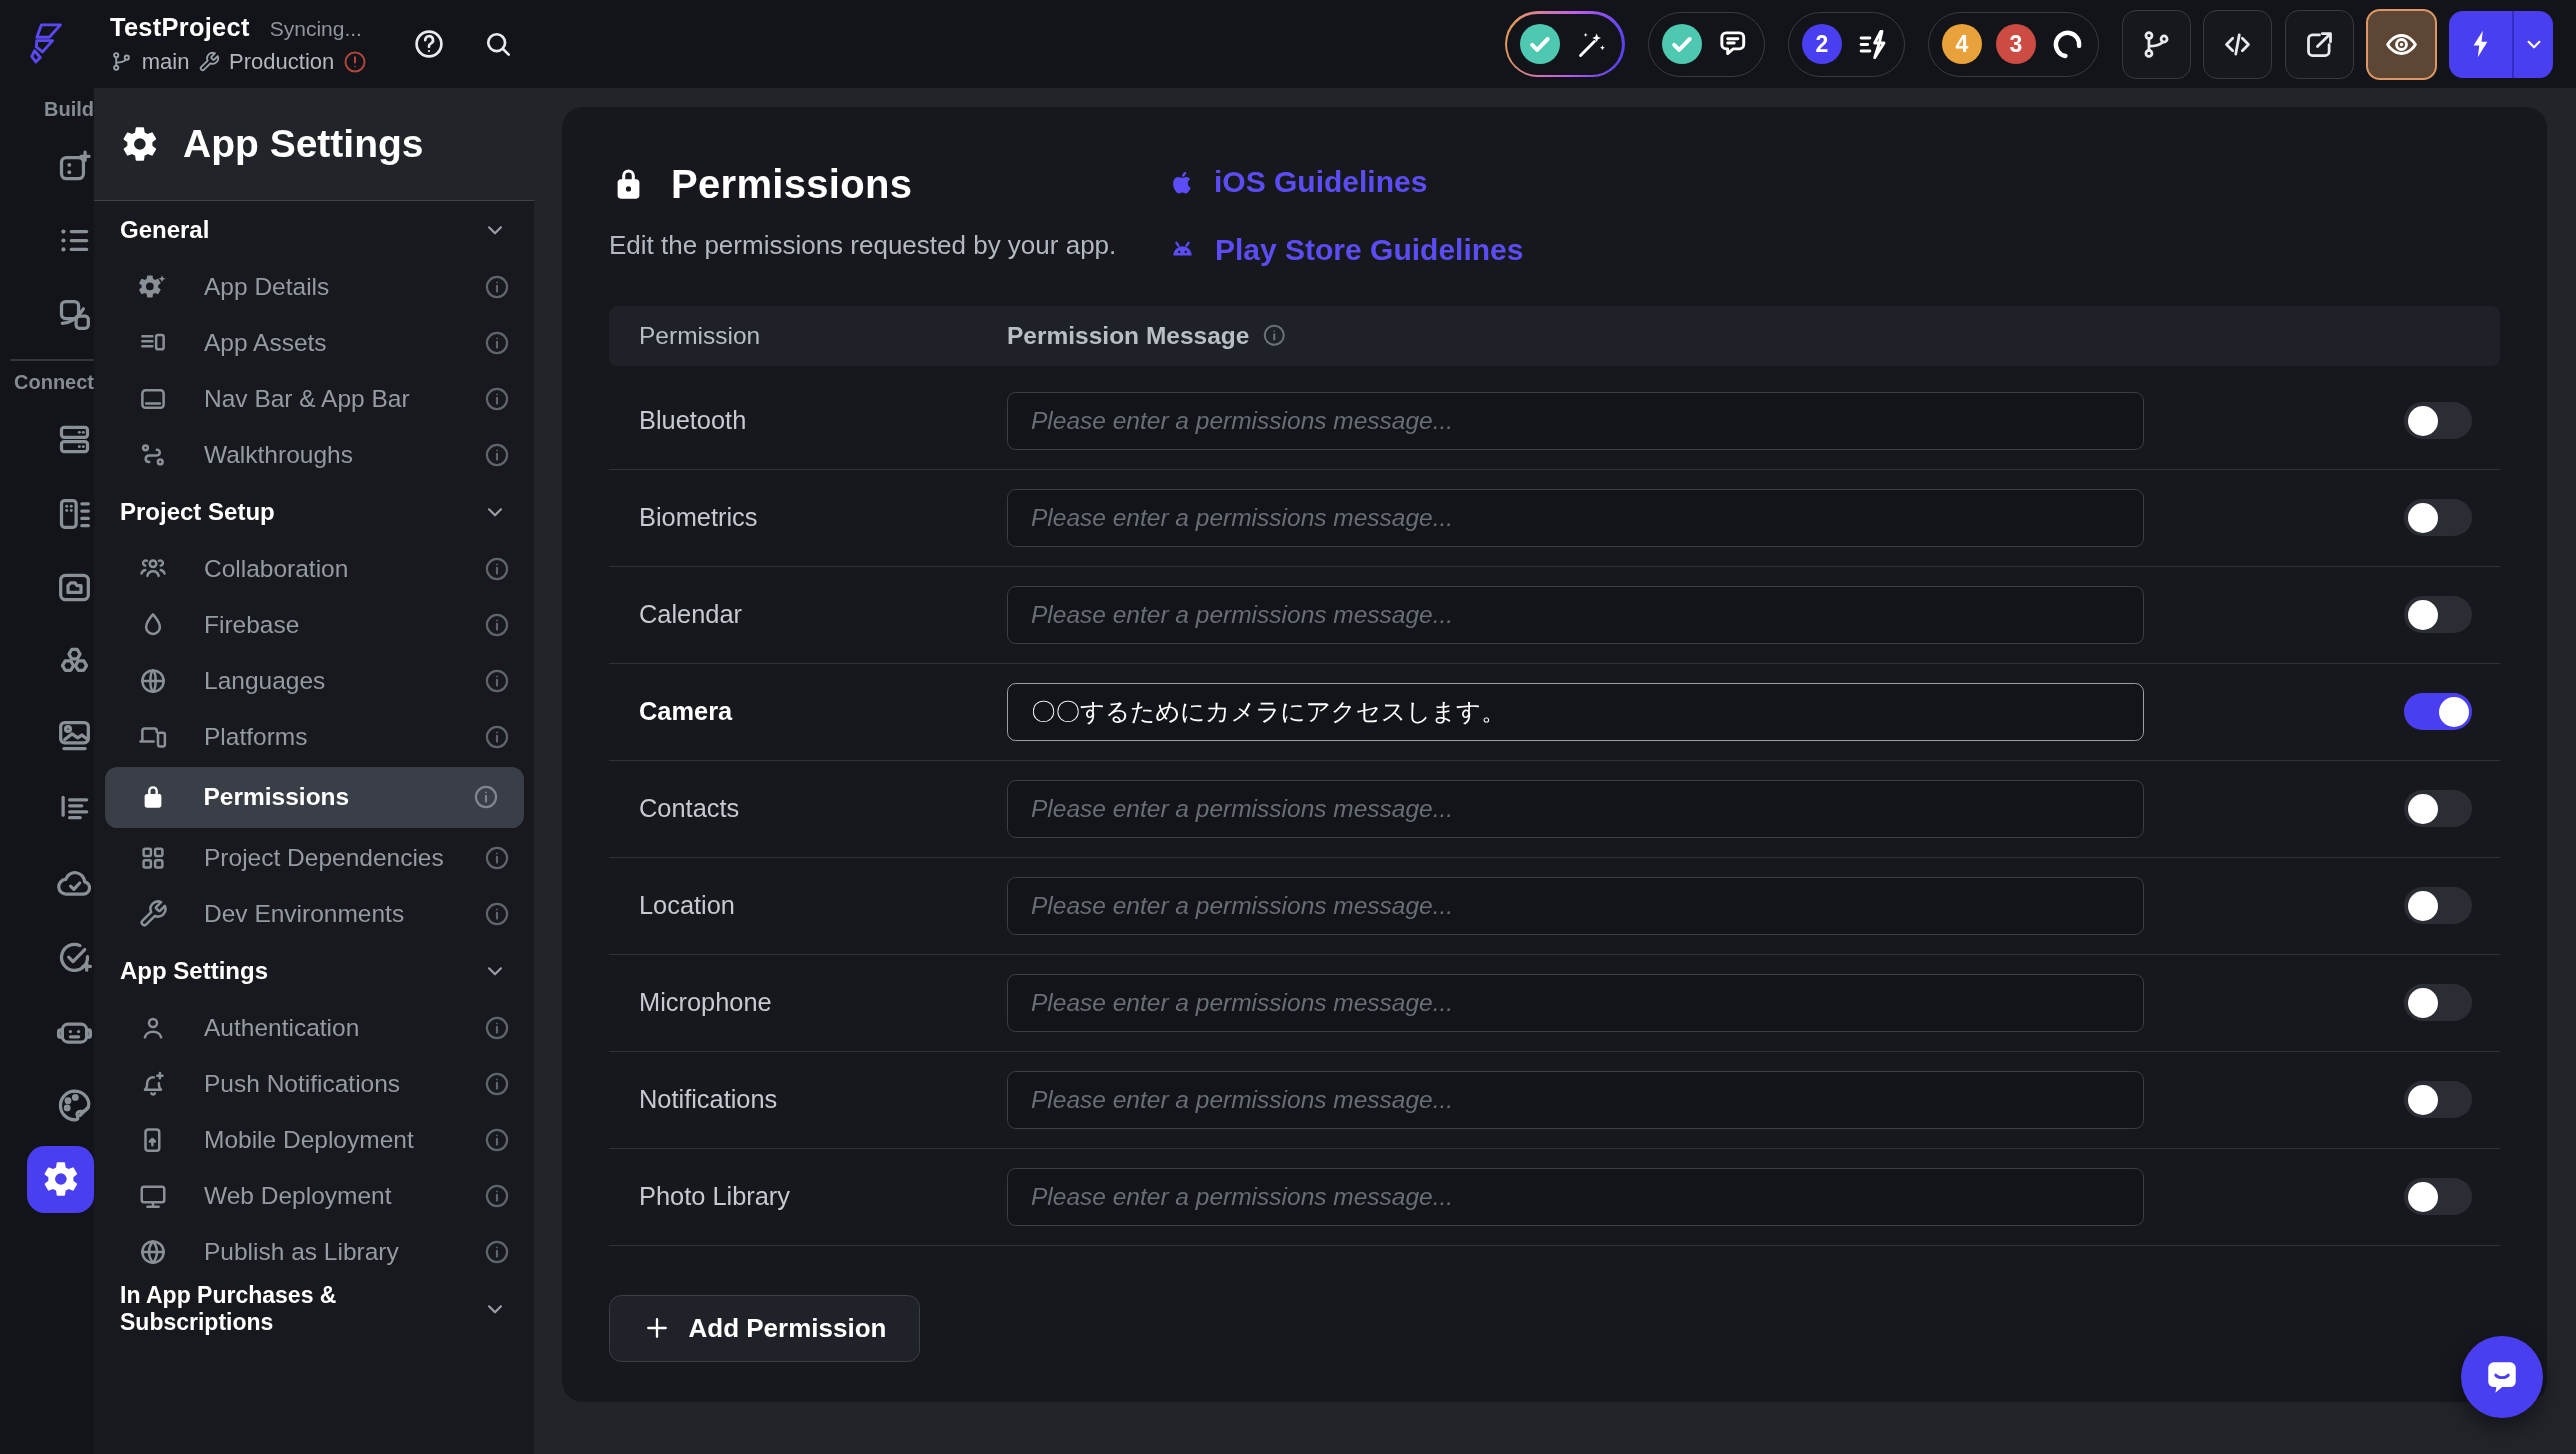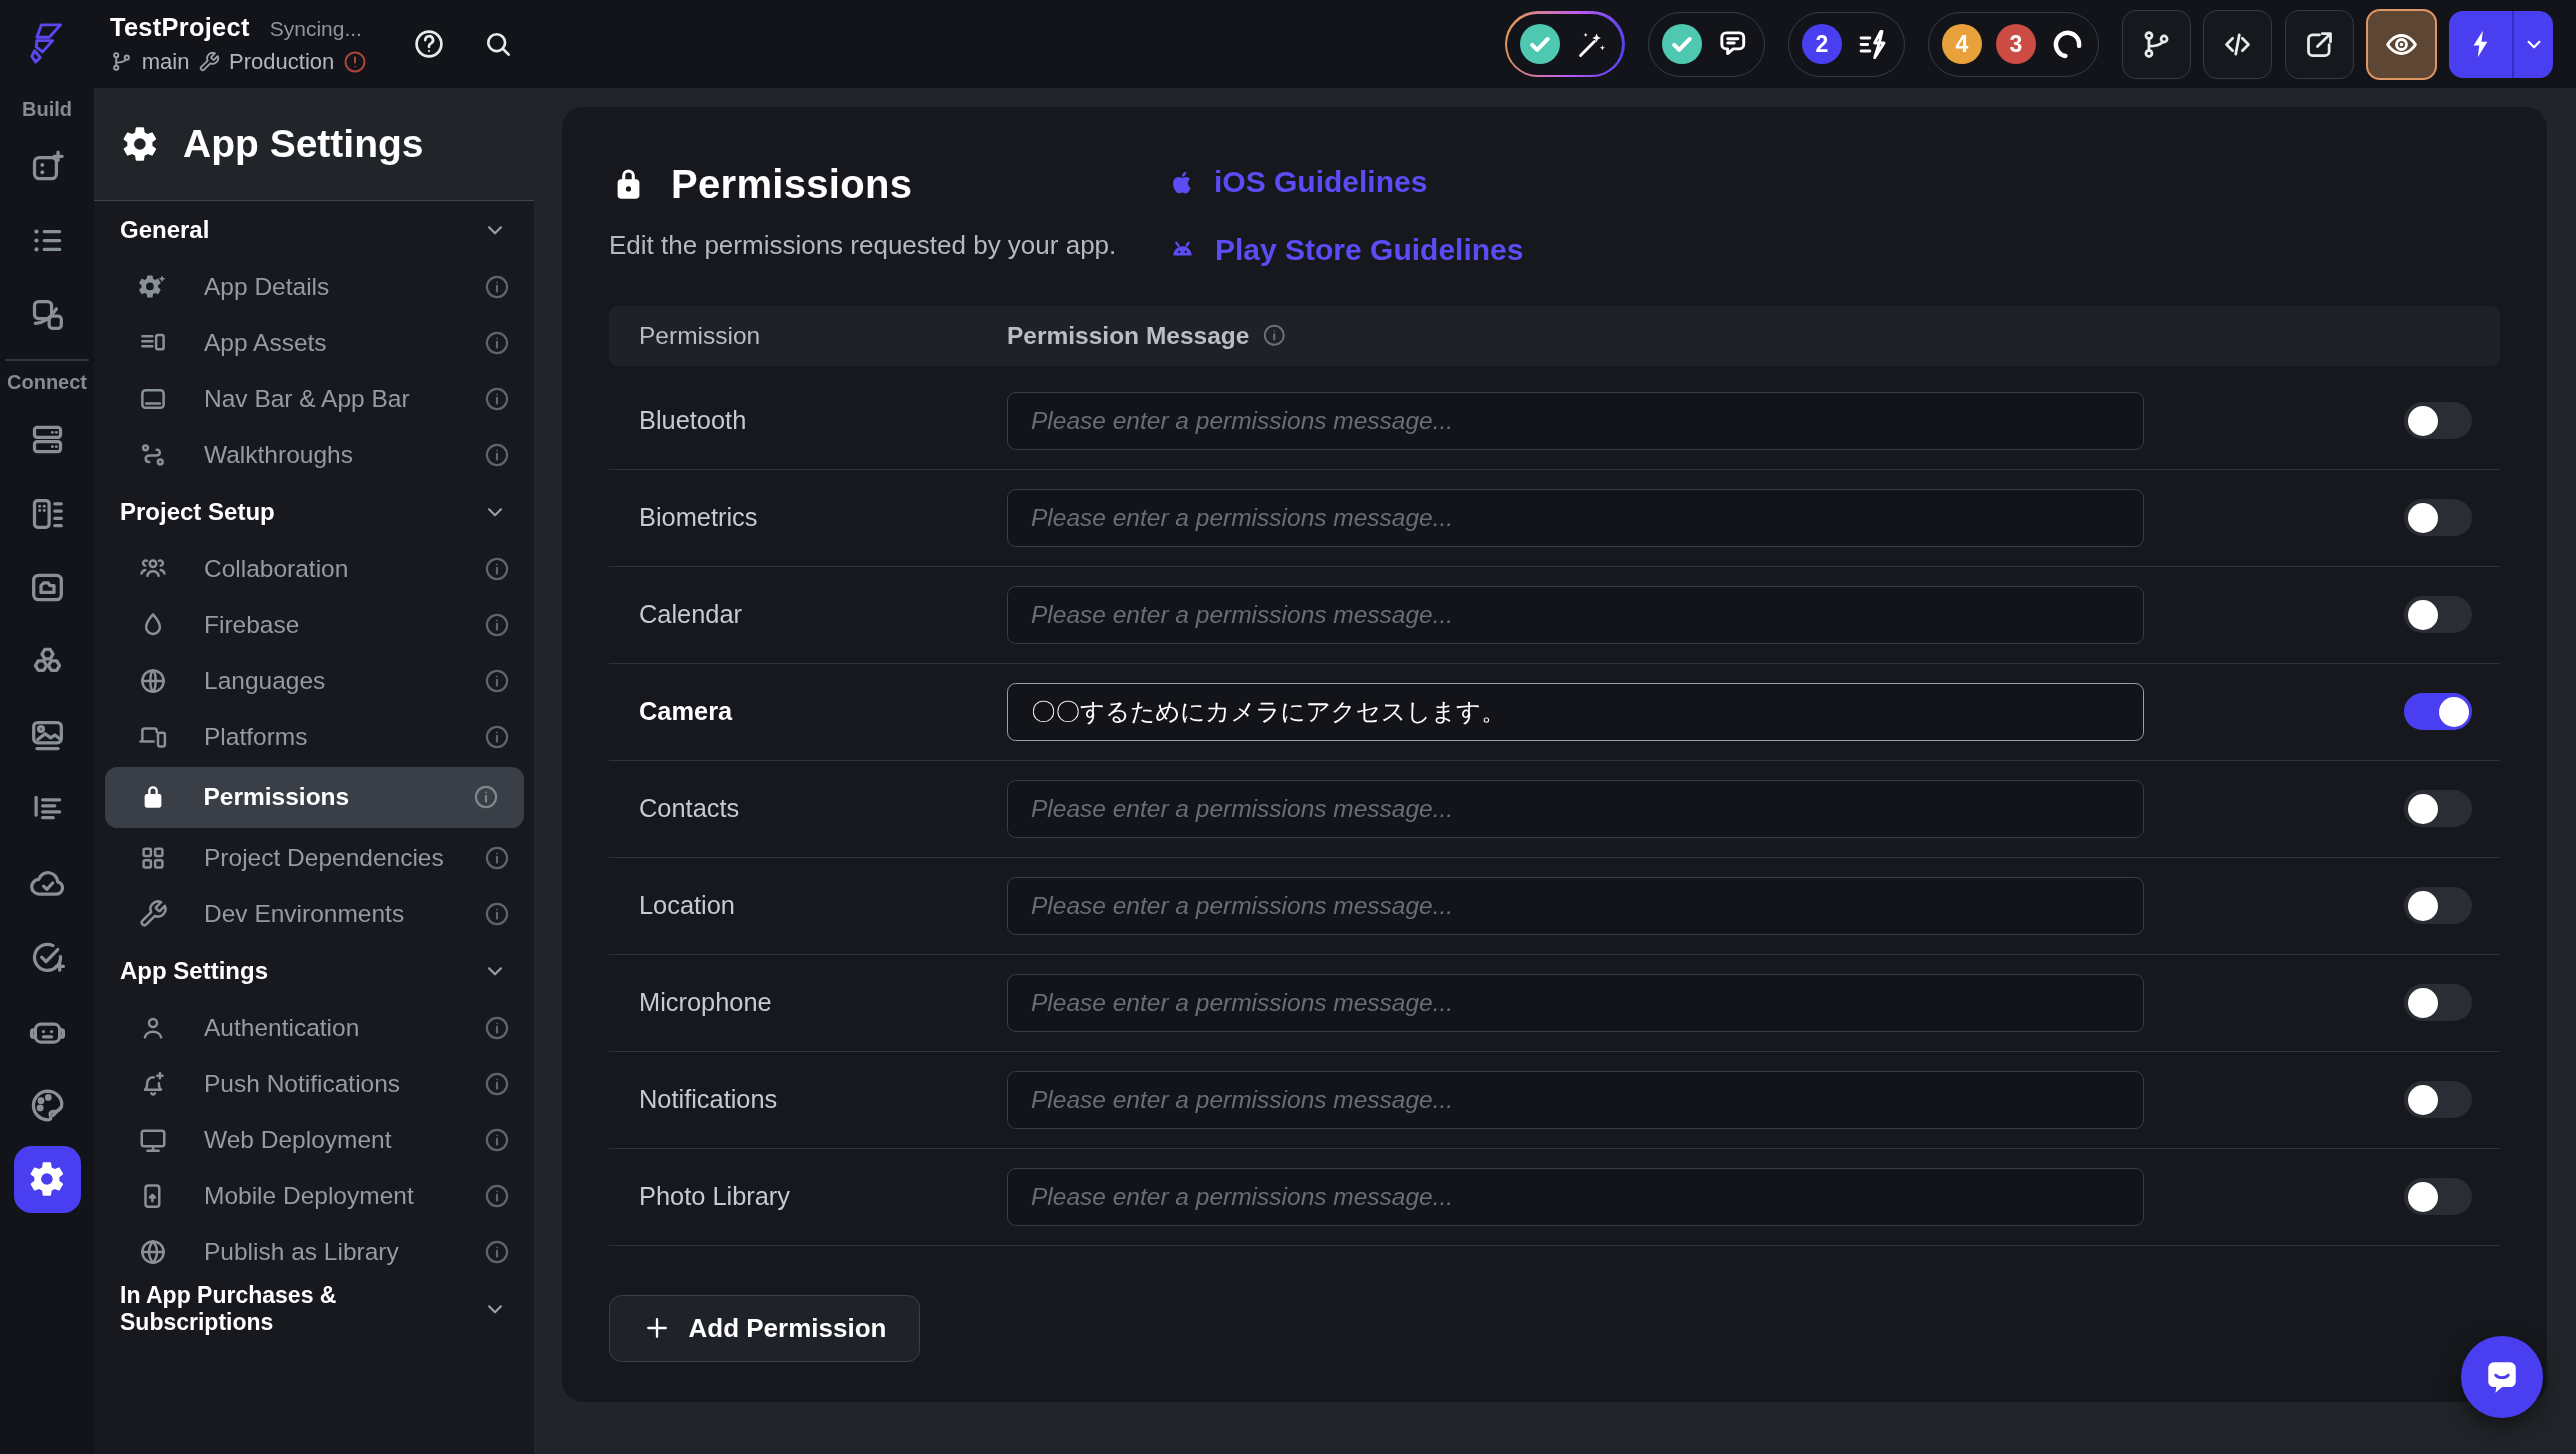--- a/index.html
+++ b/index.html
@@ -34,21 +34,21 @@
   .badge.red{background:#cc4b43}
   .sq-group{display:flex;align-items:center;gap:12.3px}
   .sq{width:67px;height:67px;border-radius:14px;border:1.8px solid #363a42;background:#16181d;display:flex;align-items:center;justify-content:center;color:#e8eaed;cursor:pointer}
   .sq.eye{background:#5d4633;border:2.6px solid #dd9664}
   .btn-primary{height:67px;border-radius:14px;background:#4a3ff0;display:flex;align-items:center;cursor:pointer}
   .btn-primary .half{width:63px;display:flex;justify-content:center}
   .btn-primary .vdiv{width:1.8px;height:67px;background:#332cc0}
   .btn-primary .half.sm{width:39px}
 
   
-  .rail{position:absolute;top:88px;left:0;width:94px;bottom:0;background:#121419;display:flex;flex-direction:column;align-items:center;padding-top:1.8px}
+  .rail{position:absolute;top:88px;left:0;width:94px;bottom:0;background:#121419;display:flex;flex-direction:column;align-items:flex-end;padding-top:1.8px}
   .rail-label{font-size:20px;font-weight:700;color:#858b93;height:40px;display:flex;align-items:center}
   .rail-slot{height:74px;display:flex;align-items:center;justify-content:center;color:#8a9097;cursor:pointer}
   .rail-divider{width:84px;height:1.8px;background:#33363d;margin:7px 0 1.8px}
   .rail-active{width:67px;height:67px;border-radius:17.5px;background:#4a3ff0;display:flex;align-items:center;justify-content:center;color:#fff}
 
   
   .sidebar{position:absolute;top:88px;left:94px;width:440px;bottom:0;background:#17191f;display:flex;flex-direction:column}
   .sb-header{height:112px;flex:0 0 auto;background:#212429;display:flex;align-items:center;gap:23px;padding-left:26px;border-bottom:1.8px solid #3f434c}
   .sb-title{font-size:39px;font-weight:700}
   .sb-search{margin:21px 19px 14px;height:65px;border:1.8px solid #4a4e56;border-radius:12.3px;background:#121419;display:flex;align-items:center;gap:16px;padding:0 19px;flex:0 0 auto}
@@ -632,42 +632,42 @@
             <circle cx="12" cy="12" r="9.3"></circle>
             <path d="M12 11v5.2"></path>
             <circle cx="12" cy="7.8" r=".8" fill="currentColor" stroke="none"></circle>
           </svg>
         </span>
     </div>
 
     <div class="sb-item">
       <span class="ic">
           <svg class="stroke-ic" width="30" height="30" viewBox="0 0 24 24">
+            <rect x="6" y="3.5" width="11" height="17" rx="2.2"></rect>
+            <path d="M11.5 16.2v-5M9.5 13.2l2-2 2 2"></path>
+          </svg>
+        </span>
+      <span class="lbl">Mobile Deployment</span>
+      <span class="info">
+          <svg class="stroke-ic" width="26" height="26" viewBox="0 0 24 24">
+            <circle cx="12" cy="12" r="9.3"></circle>
+            <path d="M12 11v5.2"></path>
+            <circle cx="12" cy="7.8" r=".8" fill="currentColor" stroke="none"></circle>
+          </svg>
+        </span>
+    </div>
+
+    <div class="sb-item">
+      <span class="ic">
+          <svg class="stroke-ic" width="30" height="30" viewBox="0 0 24 24">
             <rect x="3" y="4.5" width="18" height="12.5" rx="1.8"></rect>
             <path d="M12 17v3M7.5 20.5h9"></path>
           </svg>
         </span>
       <span class="lbl">Web Deployment</span>
-      <span class="info">
-          <svg class="stroke-ic" width="26" height="26" viewBox="0 0 24 24">
-            <circle cx="12" cy="12" r="9.3"></circle>
-            <path d="M12 11v5.2"></path>
-            <circle cx="12" cy="7.8" r=".8" fill="currentColor" stroke="none"></circle>
-          </svg>
-        </span>
-    </div>
-
-    <div class="sb-item">
-      <span class="ic">
-          <svg class="stroke-ic" width="30" height="30" viewBox="0 0 24 24">
-            <rect x="6" y="3.5" width="11" height="17" rx="2.2"></rect>
-            <path d="M11.5 16.2v-5M9.5 13.2l2-2 2 2"></path>
-          </svg>
-        </span>
-      <span class="lbl">Mobile Deployment</span>
       <span class="info">
           <svg class="stroke-ic" width="26" height="26" viewBox="0 0 24 24">
             <circle cx="12" cy="12" r="9.3"></circle>
             <path d="M12 11v5.2"></path>
             <circle cx="12" cy="7.8" r=".8" fill="currentColor" stroke="none"></circle>
           </svg>
         </span>
     </div>
 
     <div class="sb-item">

